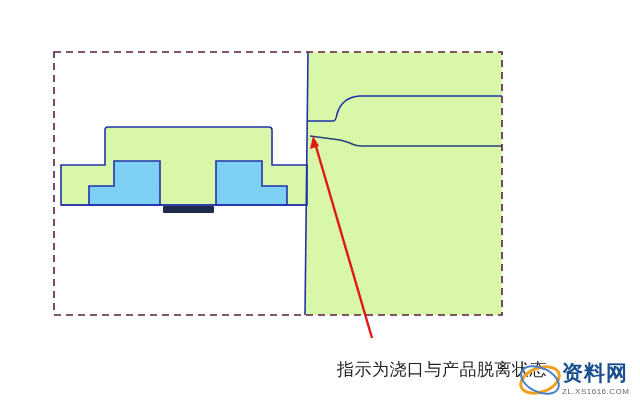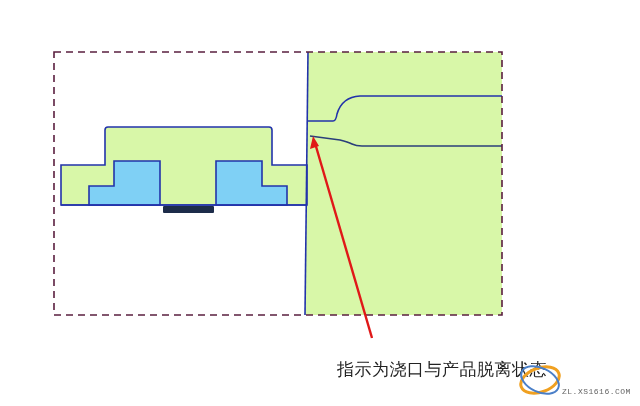--- a/index.html
+++ b/index.html
@@ -1,21 +1,21 @@
 <!DOCTYPE html>
 <html><head>
 <meta charset="utf-8">
 <style>
   html, body { margin: 0; padding: 0; background: #ffffff; }
   body { width: 640px; height: 406px; position: relative; overflow: hidden; font-family: "DejaVu Sans", sans-serif; }
   #diagram { position: absolute; left: 0; top: 0; }
   .caption { position: absolute; left: 337px; top: 358px; font-size: 17px; color: #222; letter-spacing: 0.5px; white-space: nowrap; }
   .watermark { position: absolute; left: 512px; top: 352px; width: 128px; height: 54px; }
   .wm-text { position: absolute; left: 50px; top: 7px; font-size: 21px; font-weight: bold; color: #1a4f8f; letter-spacing: 1px; font-family: "DejaVu Sans", sans-serif; }
-  .wm-url { position: absolute; left: 50px; top: 35px; font-size: 8px; color: #666; font-family: Liberation Mono, monospace; letter-spacing: 0.5px; }
+  .wm-url { position: absolute; left: 50px; top: 35px; font-size: 8px; color: #666; font-family: Liberation Sans, sans-serif; letter-spacing: 0.5px; }
   .wm-logo { position: absolute; left: 6px; top: 6px; width: 44px; height: 40px; }
 </style>
 </head>
 <body>
 
 <svg id="diagram" width="640" height="406" viewBox="0 0 640 406" xmlns="http://www.w3.org/2000/svg">
 
   <polygon points="308,52 502,52 502,315 305,315" fill="#d8f7a8"></polygon>
 
   <path d="M61,165 L105,165 L105,130 Q105,127 108,127 L269,127 Q272,127 272,130 L272,165 L307,165 L307,205 L61,205 Z" fill="#d8f7a8" stroke="#2233aa" stroke-width="1.6"></path>
@@ -40,14 +40,15 @@
   <polygon points="313,136 310,149 319,146" fill="#e01818"></polygon>
 </svg>
 
 <div class="caption">指示为浇口与产品脱离状态</div>
 
 <div class="watermark">
   <svg class="wm-logo" viewBox="0 0 44 40">
     <ellipse cx="22" cy="22" rx="20" ry="12" fill="none" stroke="#f0a020" stroke-width="3" transform="rotate(-20 22 22)"></ellipse>
     <ellipse cx="22" cy="22" rx="20" ry="12" fill="none" stroke="#4a7fc8" stroke-width="2" transform="rotate(25 22 22)"></ellipse>
   </svg>
+  <div class="wm-text">资料网</div>
   <div class="wm-url">ZL.XS1616.COM</div>
 </div>
 
 </body></html>

